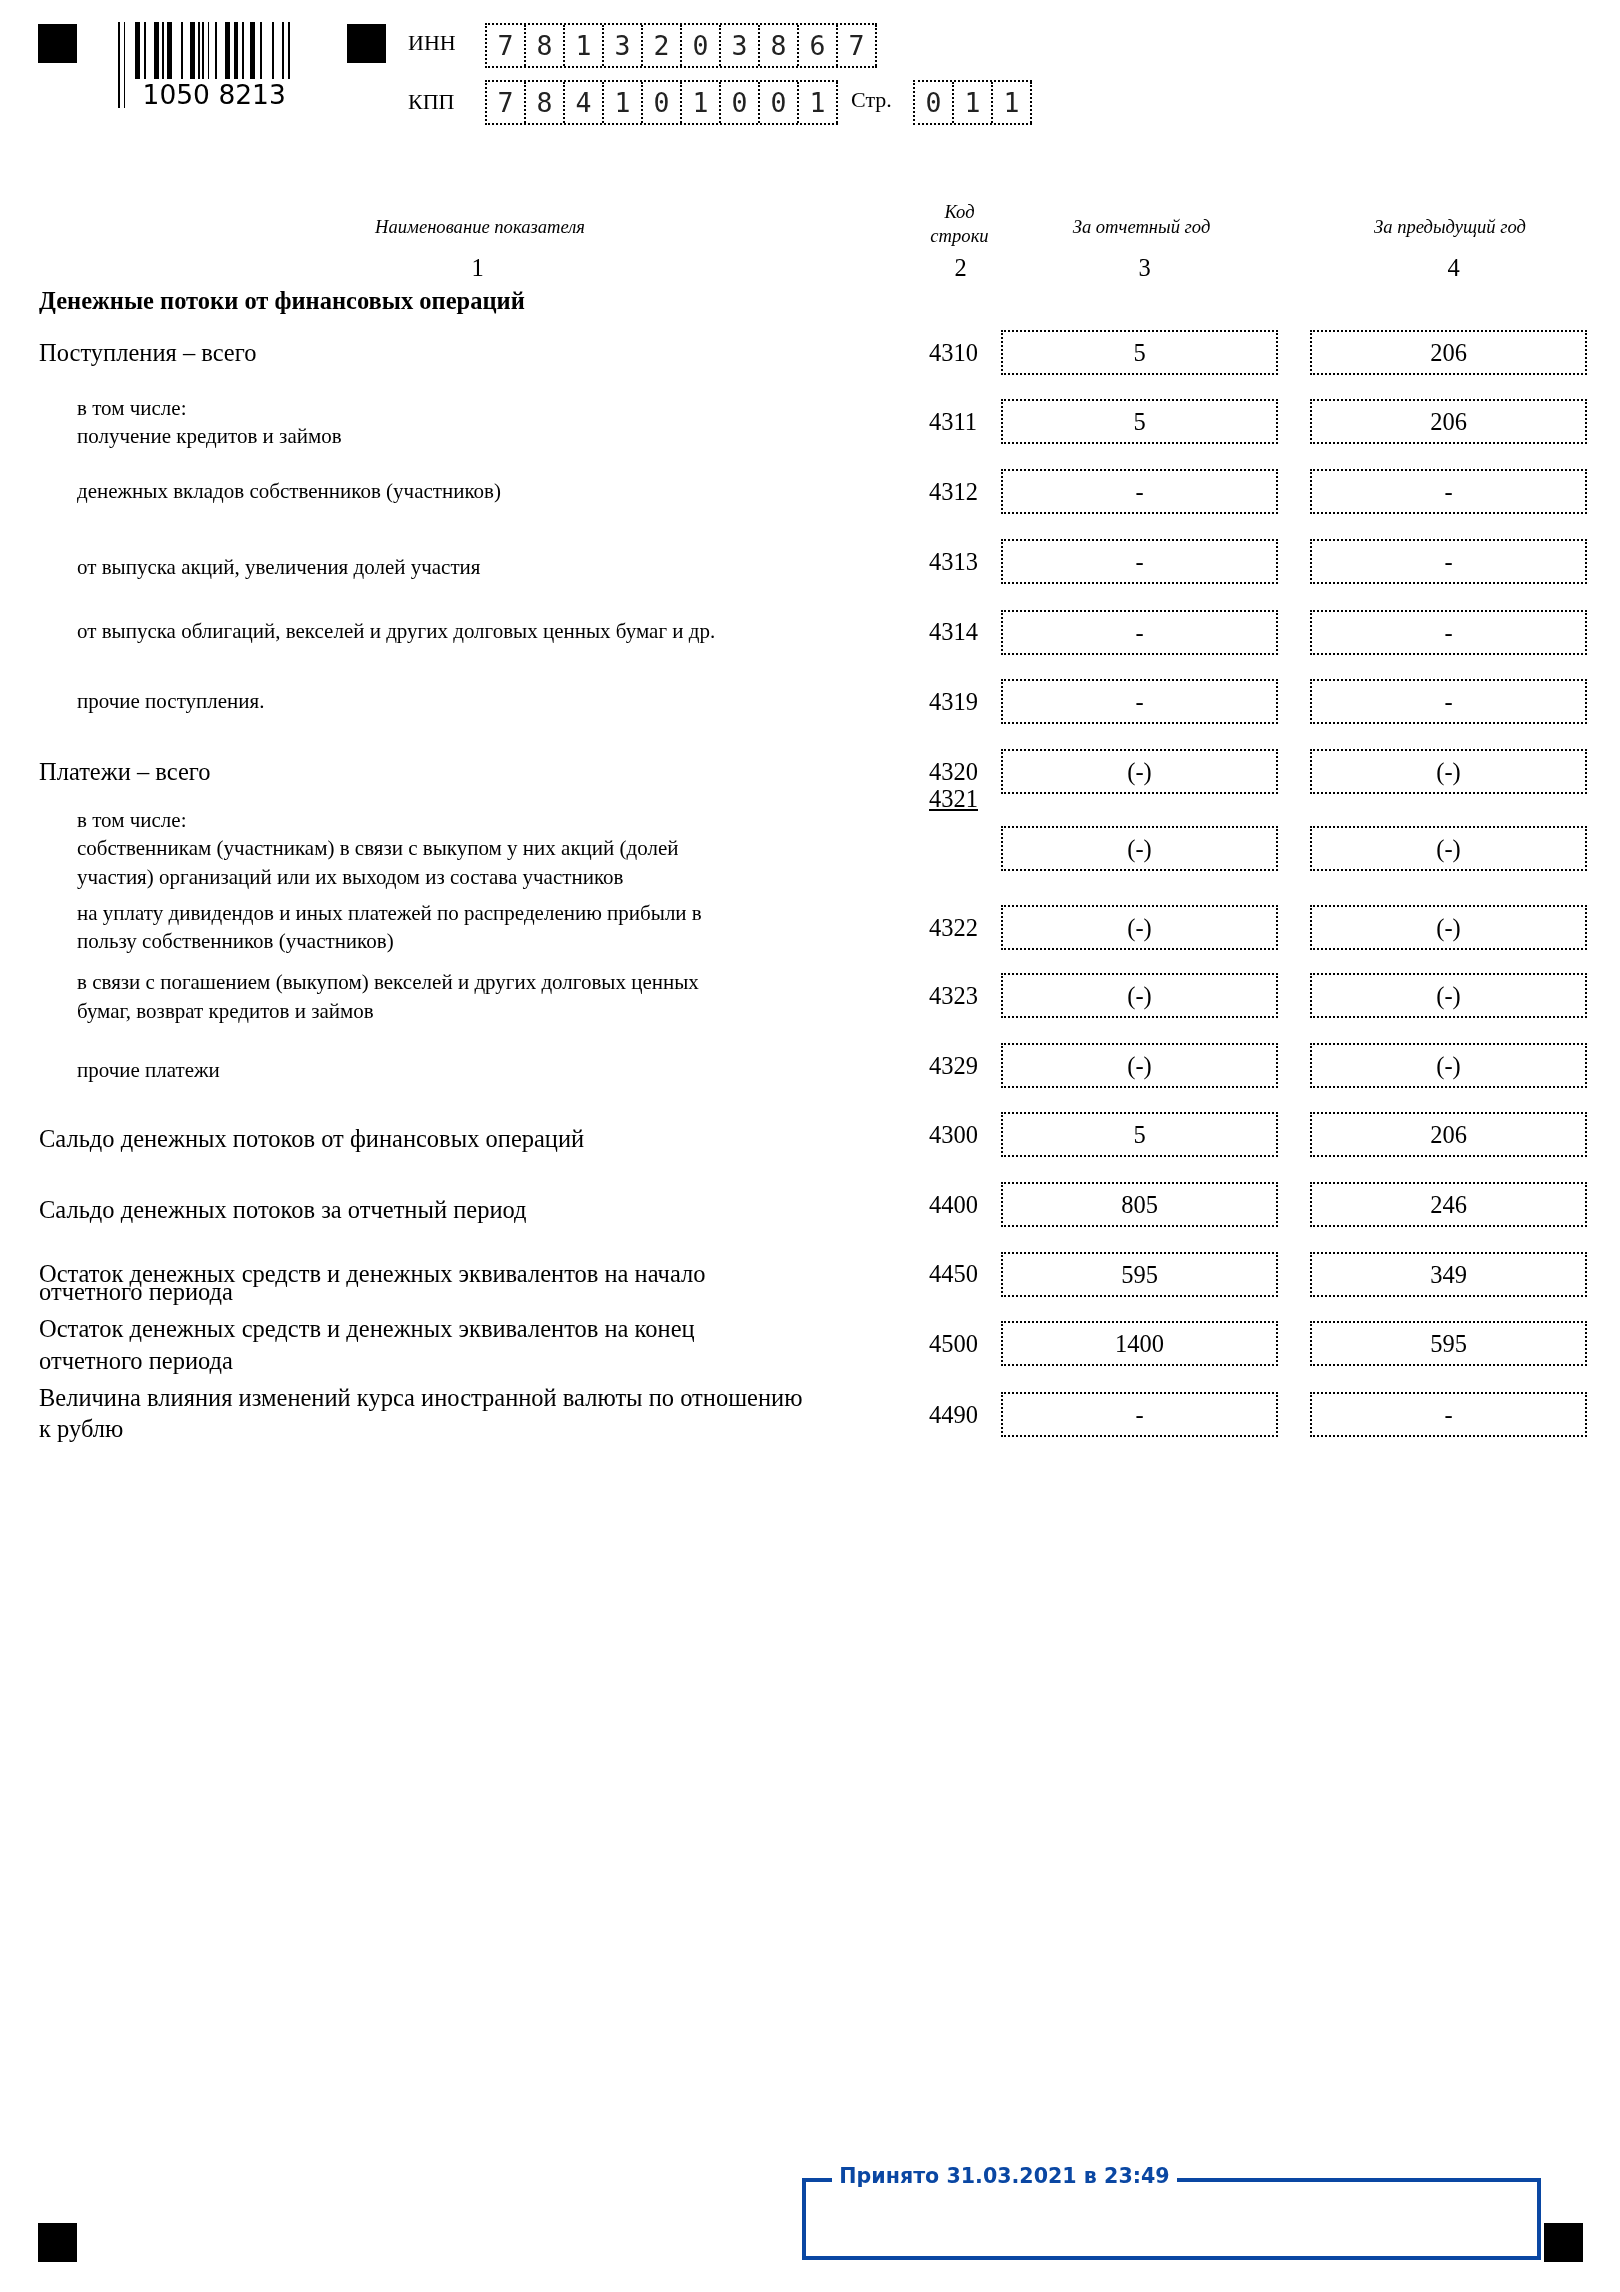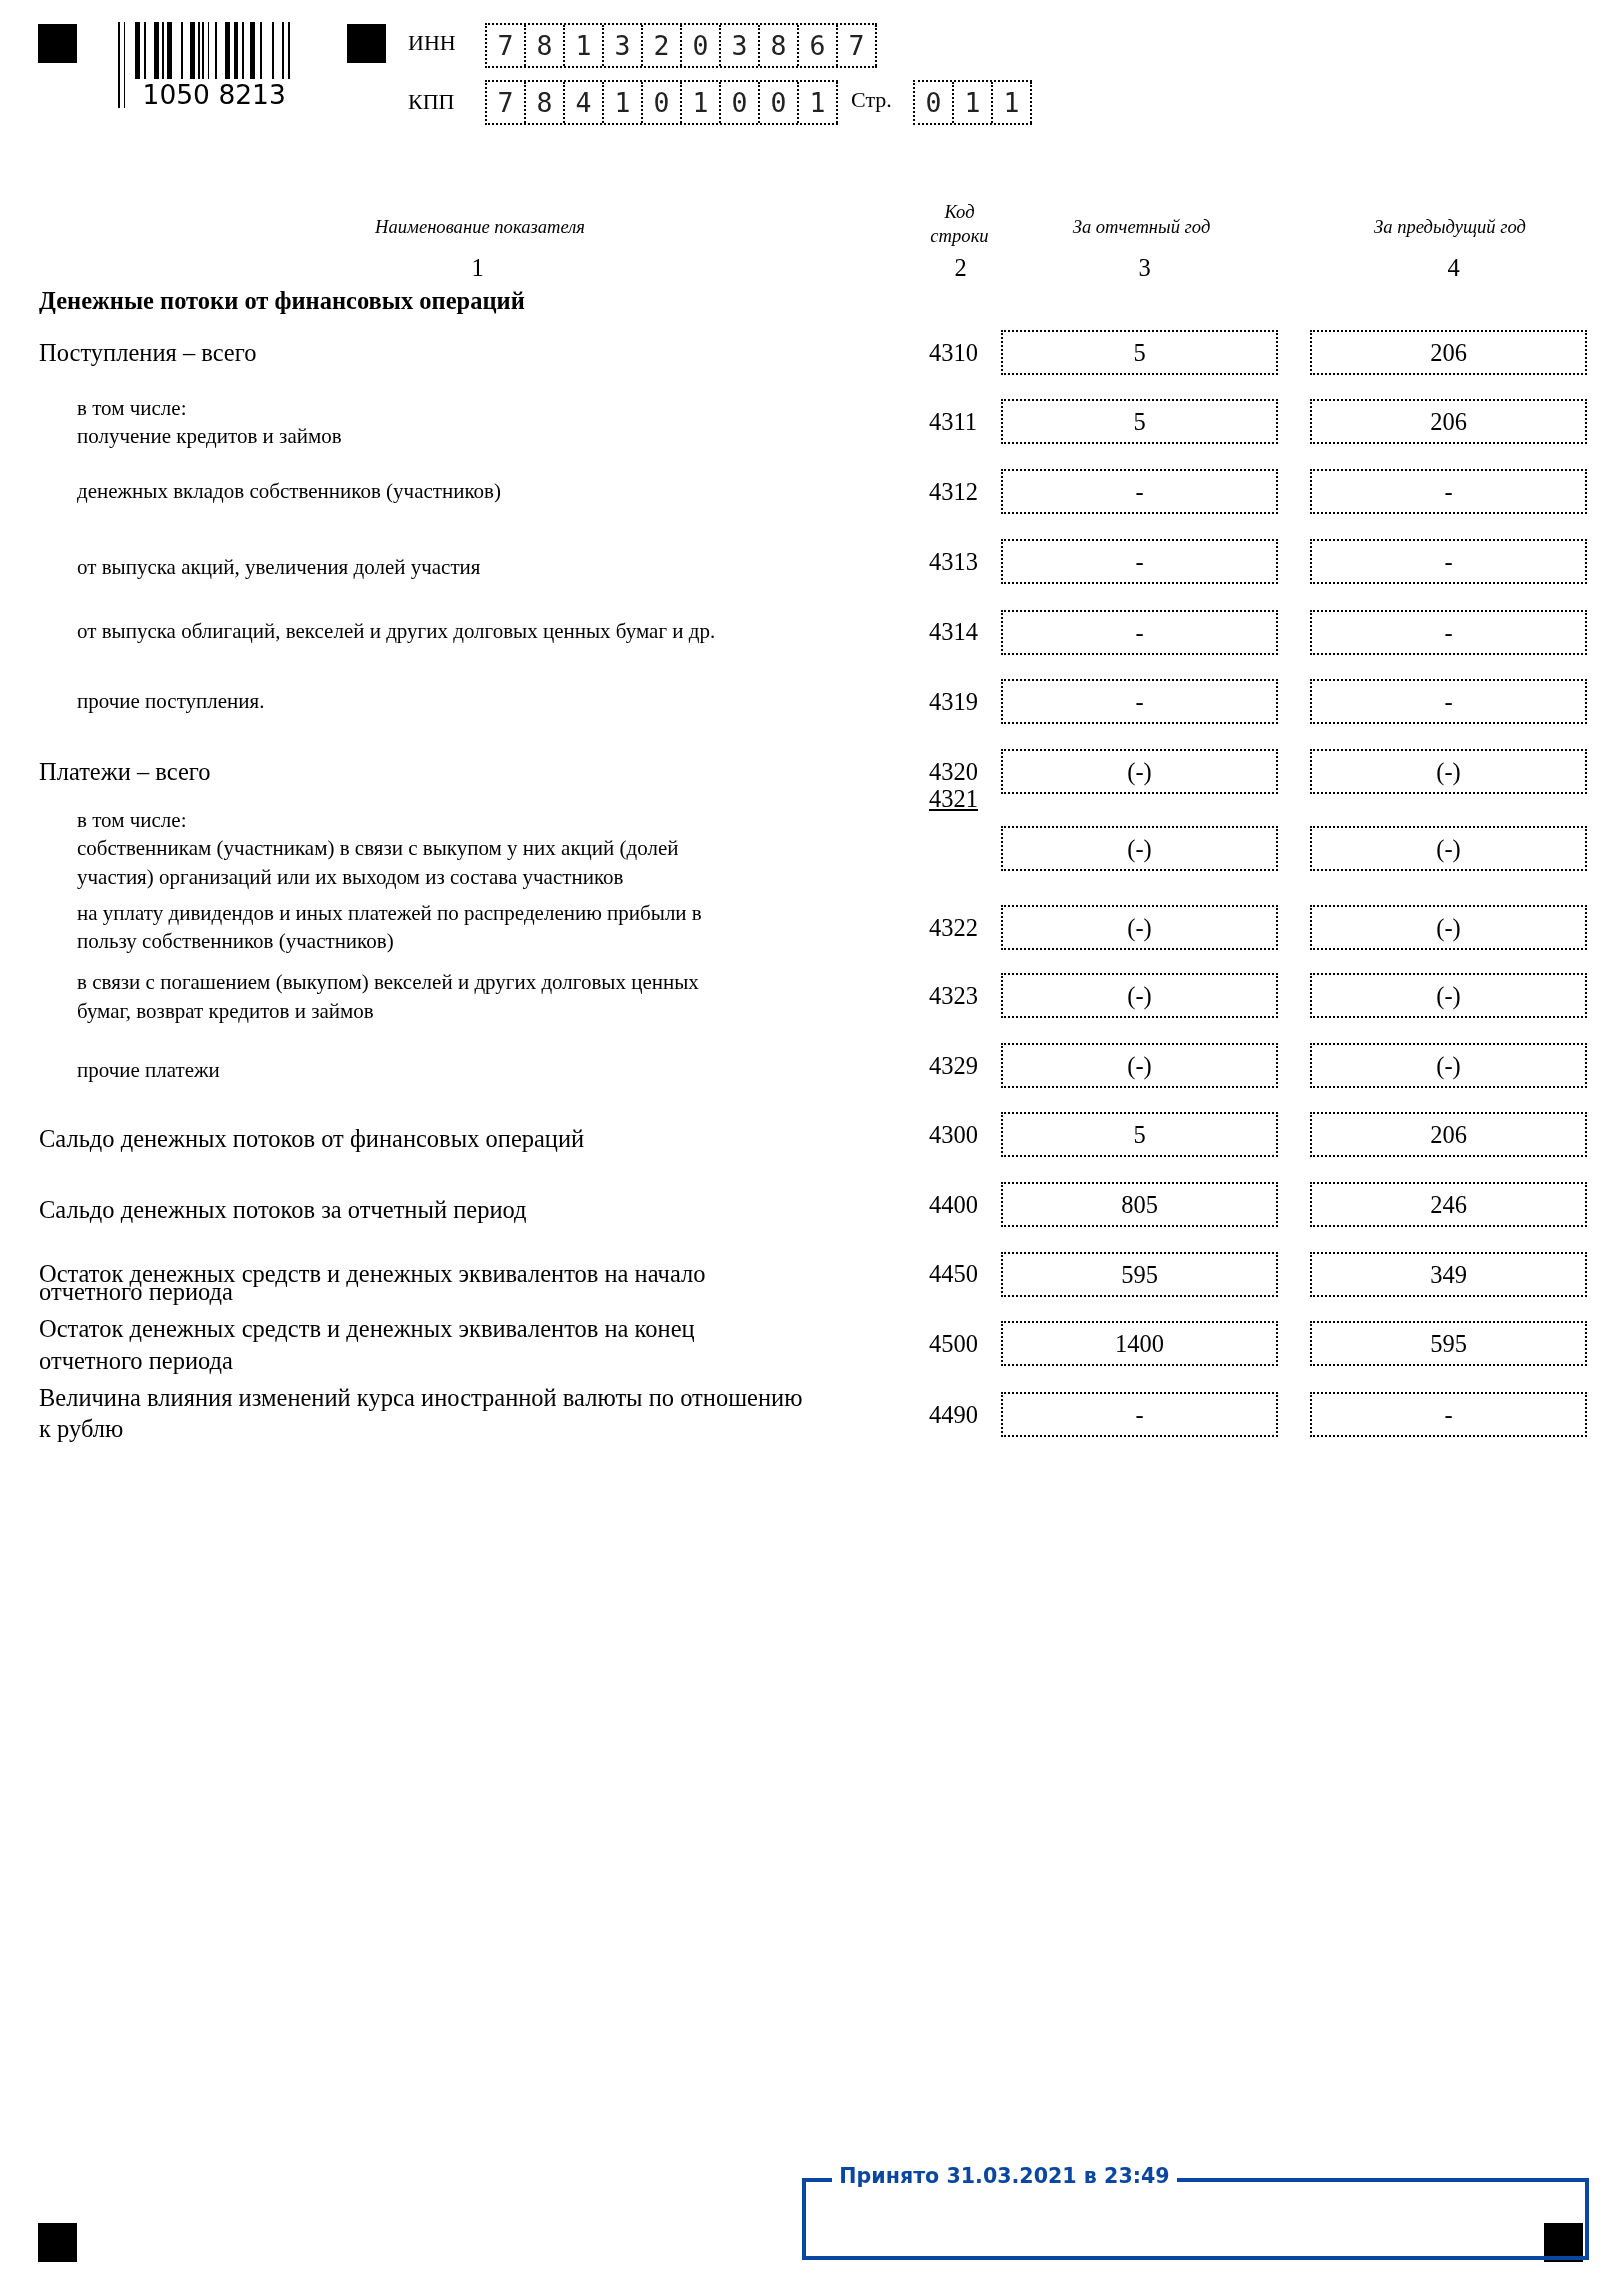--- a/index.html
+++ b/index.html
@@ -27,21 +27,21 @@
   .row-label.sub { left: 77px; font-size: 21px; line-height: 29px; }
   .row-label.main { left: 39px; }
   .row-label.bold { font-weight: normal; }
   .row-code { position: absolute; left: 929px; width: 61px; font-size: 24.5px; line-height: 29px; }
   .val-box { position: absolute; height: 41px; border: 2px dotted #000; font-size: 24.5px; line-height: 41px; text-align: center; }
   .val-box.c3 { left: 1001px; width: 273px; }
   .val-box.c4 { left: 1310px; width: 273px; }
 
   .stamp { position: absolute; left: 802px; top: 2178px; width: 731px; height: 74px;
            border: 4.9px solid #0a47a3; border-top-width: 4.9px; color: #0a47a3;
-           font-family: "DejaVu Sans", sans-serif; font-weight: bold; padding-left: 48px; }
+           font-family: "DejaVu Sans", sans-serif; font-weight: bold; }
   .stamp-title { position: absolute; left: 25.5px; top: -19.6px; background: #fff; padding: 0 7.8px;
                  font-size: 20.6px; line-height: 29px; }
   .stamp-file { position: absolute; left: 29px; top: 15.7px; font-size: 17px; line-height: 23.5px; width: 686px; }
 </style>
 </head>
 <body>
 
 <div class="marker" style="left:38px; top:23.5px;"></div>
 <div class="marker" style="left:347px; top:23.5px;"></div>
 <div class="marker" style="left:38px; top:2223px;"></div>

